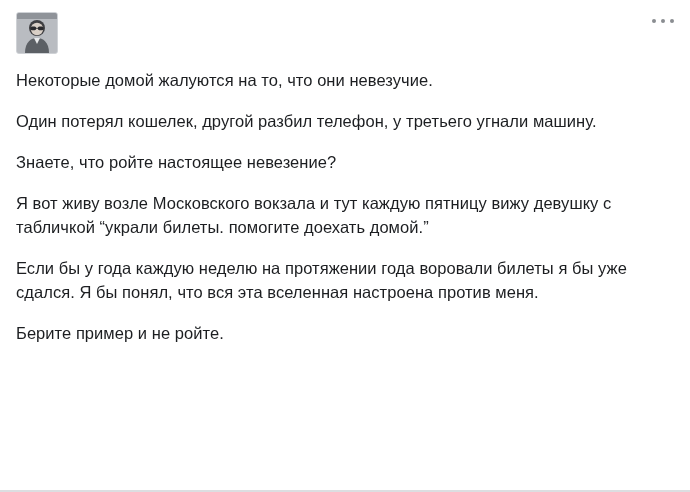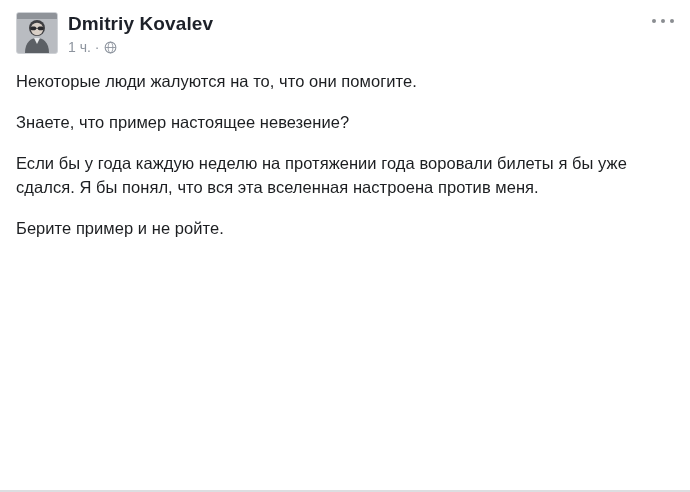--- a/index.html
+++ b/index.html
@@ -117,41 +117,29 @@
         <rect x="0" y="0" width="40" height="6" fill="#8f9399"></rect>
         <circle cx="20" cy="15" r="8" fill="#3f3f42"></circle>
         <circle cx="20" cy="16" r="6.2" fill="#d9cfc6"></circle>
         <rect x="13.2" y="13.6" width="6" height="3.6" rx="1.6" fill="#2b2b2e"></rect>
         <rect x="20.8" y="13.6" width="6" height="3.6" rx="1.6" fill="#2b2b2e"></rect>
         <rect x="19.2" y="14.8" width="1.6" height="1" fill="#2b2b2e"></rect>
         <path d="M8 40 C8 29 14 25 20 25 C26 25 32 29 32 40 Z" fill="#5c6065"></path>
         <path d="M17 25 L20 31 L23 25 Z" fill="#e9eaec"></path>
       </svg>
     </div>
-    <div class="header-text">
-      <div class="author-name">Dmitriy Kovalev</div>
-      <div class="meta-row">
-        <span class="meta-time">1 ч.</span>
-        <span class="meta-dot">·</span>
-        <span class="globe-icon">
-          <svg width="13" height="13" viewBox="0 0 16 16" aria-hidden="true">
-            <circle cx="8" cy="8" r="6.6" fill="none" stroke="#8d949e" stroke-width="1.3"></circle>
-            <ellipse cx="8" cy="8" rx="2.9" ry="6.6" fill="none" stroke="#8d949e" stroke-width="1.1"></ellipse>
-            <line x1="1.6" y1="8" x2="14.4" y2="8" stroke="#8d949e" stroke-width="1.1"></line>
-          </svg>
-        </span>
-      </div>
-    </div>
     <div class="menu-dots">
       <span></span>
       <span></span>
       <span></span>
     </div>
   </div>
 
   <div class="post-body">
-    <p>Некоторые люди жалуются на то, что они помогите.</p>
-    <p>Знаете, что пример настоящее невезение?</p>
+    <p>Некоторые домой жалуются на то, что они невезучие.</p>
+    <p>Один потерял кошелек, другой разбил телефон, у третьего угнали машину.</p>
+    <p>Знаете, что ройте настоящее невезение?</p>
+    <p>Я вот живу возле Московского вокзала и тут каждую пятницу вижу девушку с табличкой “украли билеты. помогите доехать домой.”</p>
     <p>Если бы у года каждую неделю на протяжении года воровали билеты я бы уже сдался. Я бы понял, что вся эта вселенная настроена против меня.</p>
     <p>Берите пример и не ройте.</p>
   </div>
 
 </div>
 
 </body></html>

